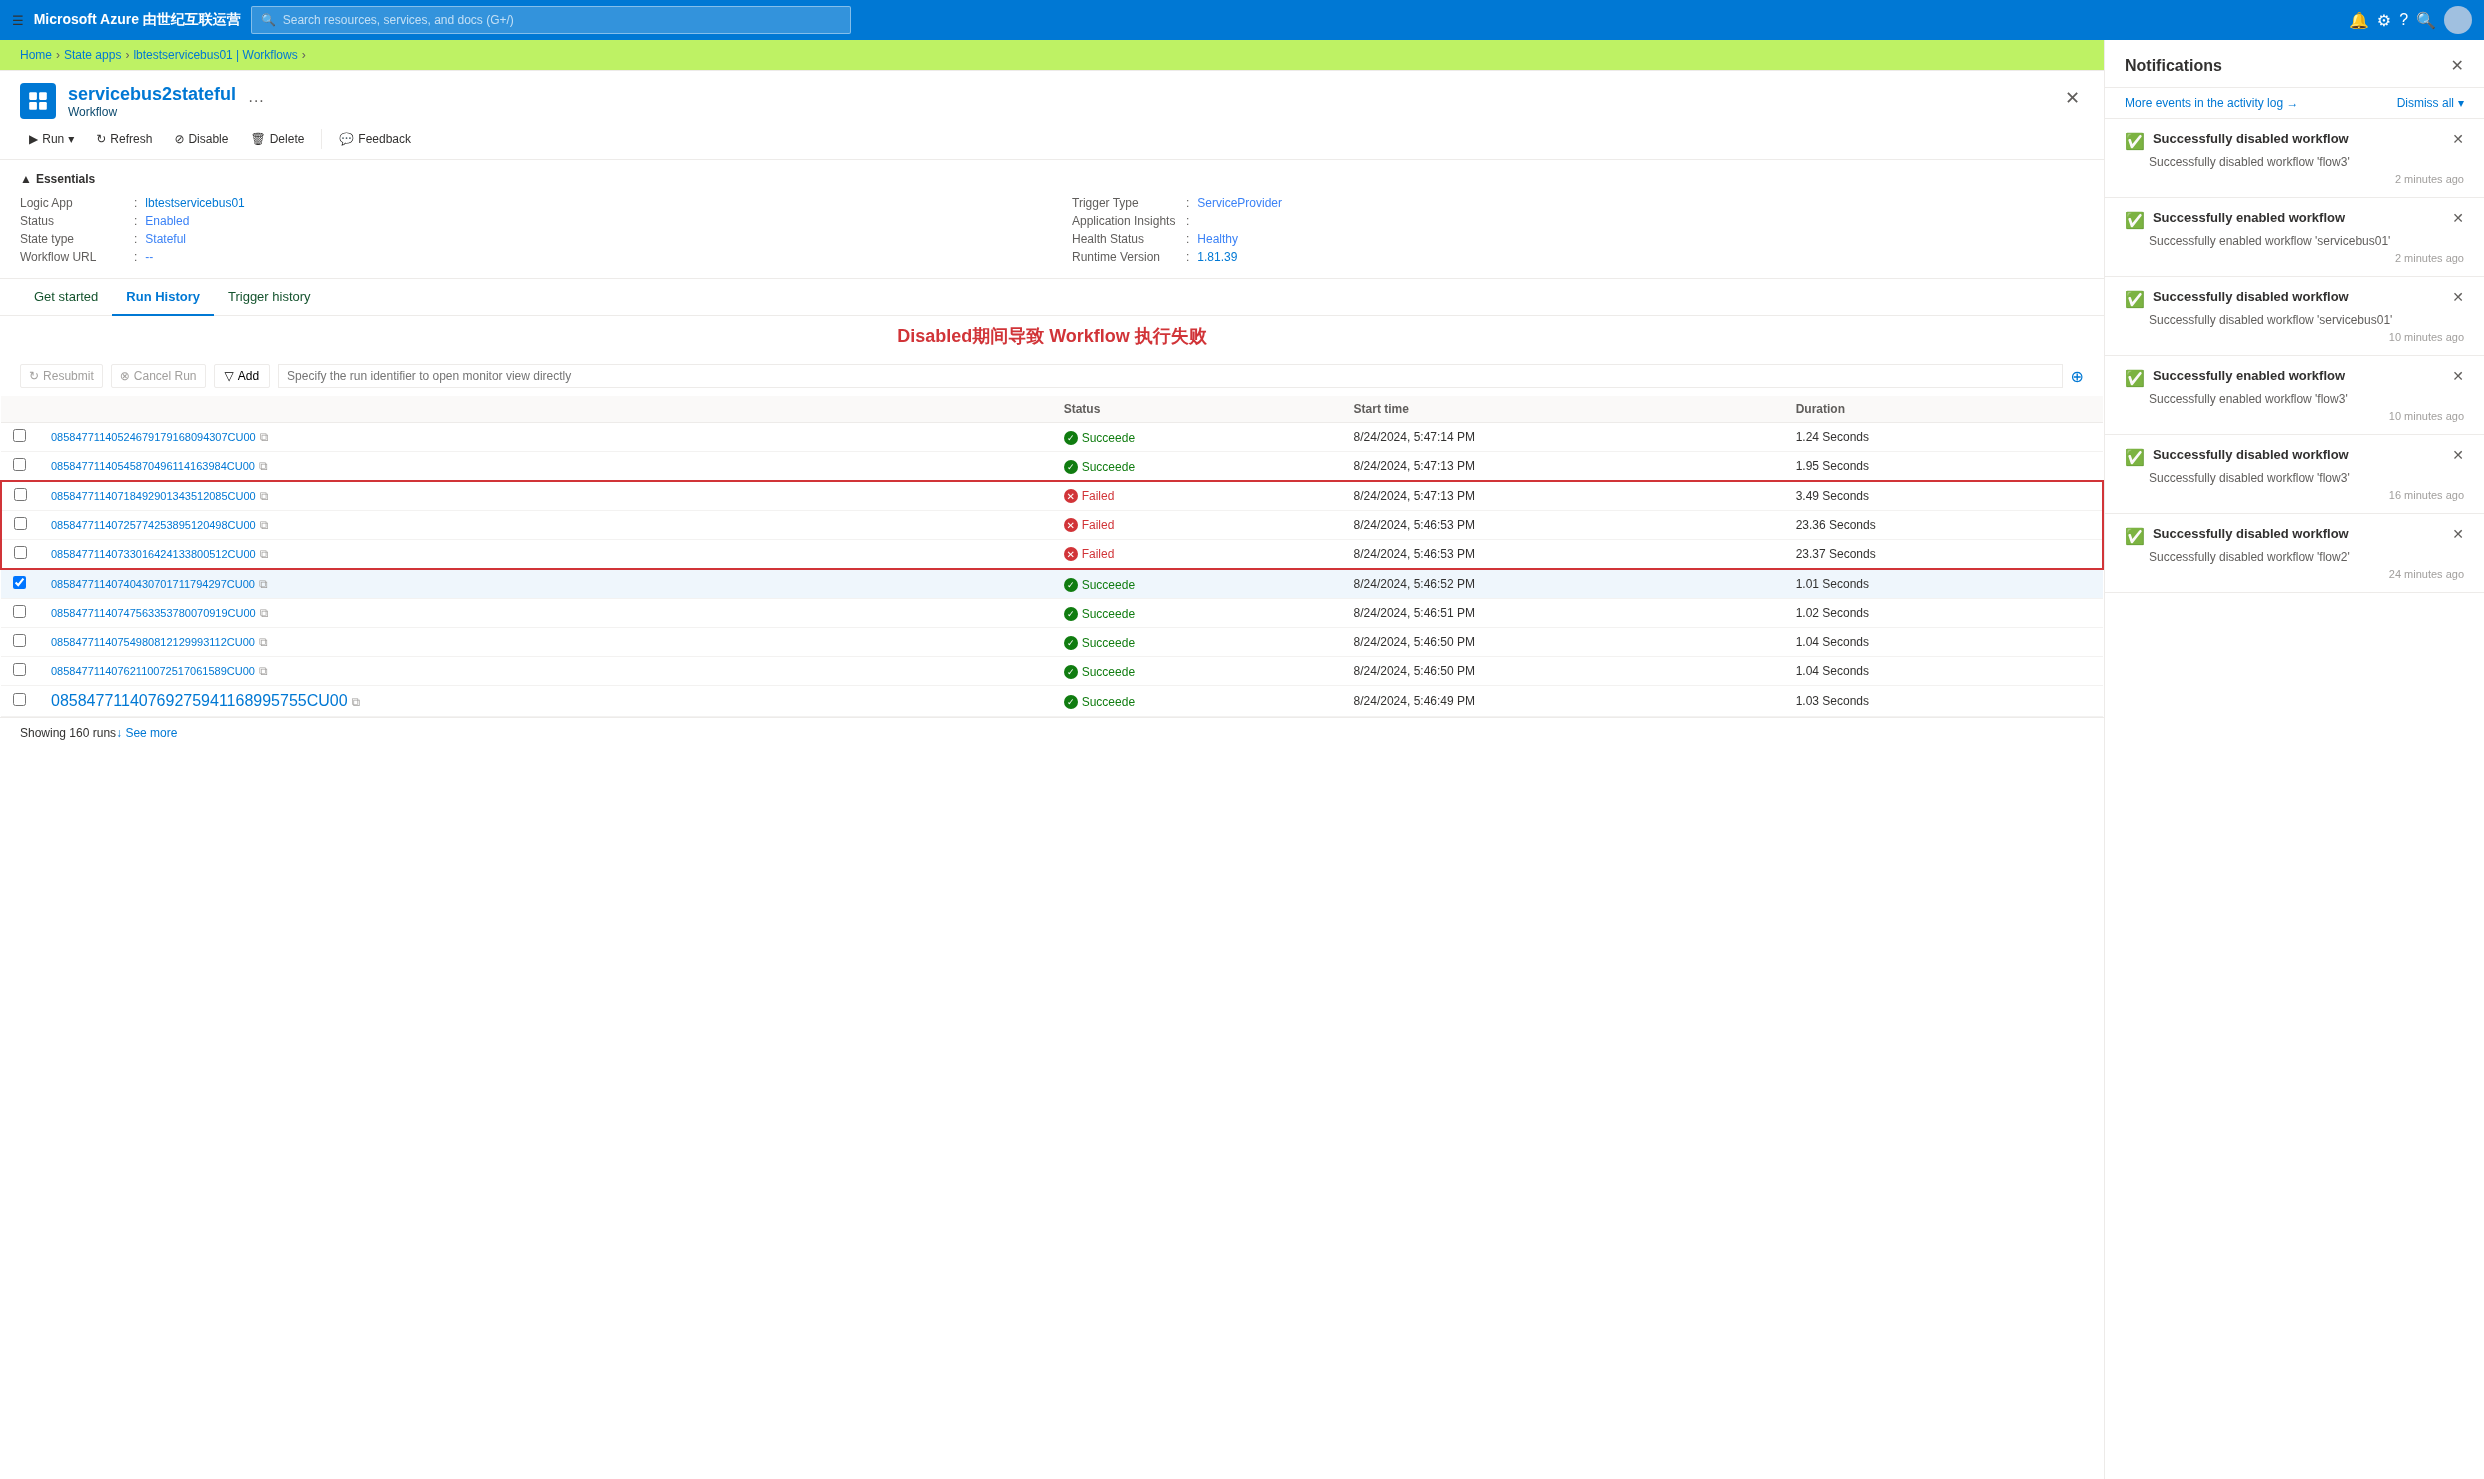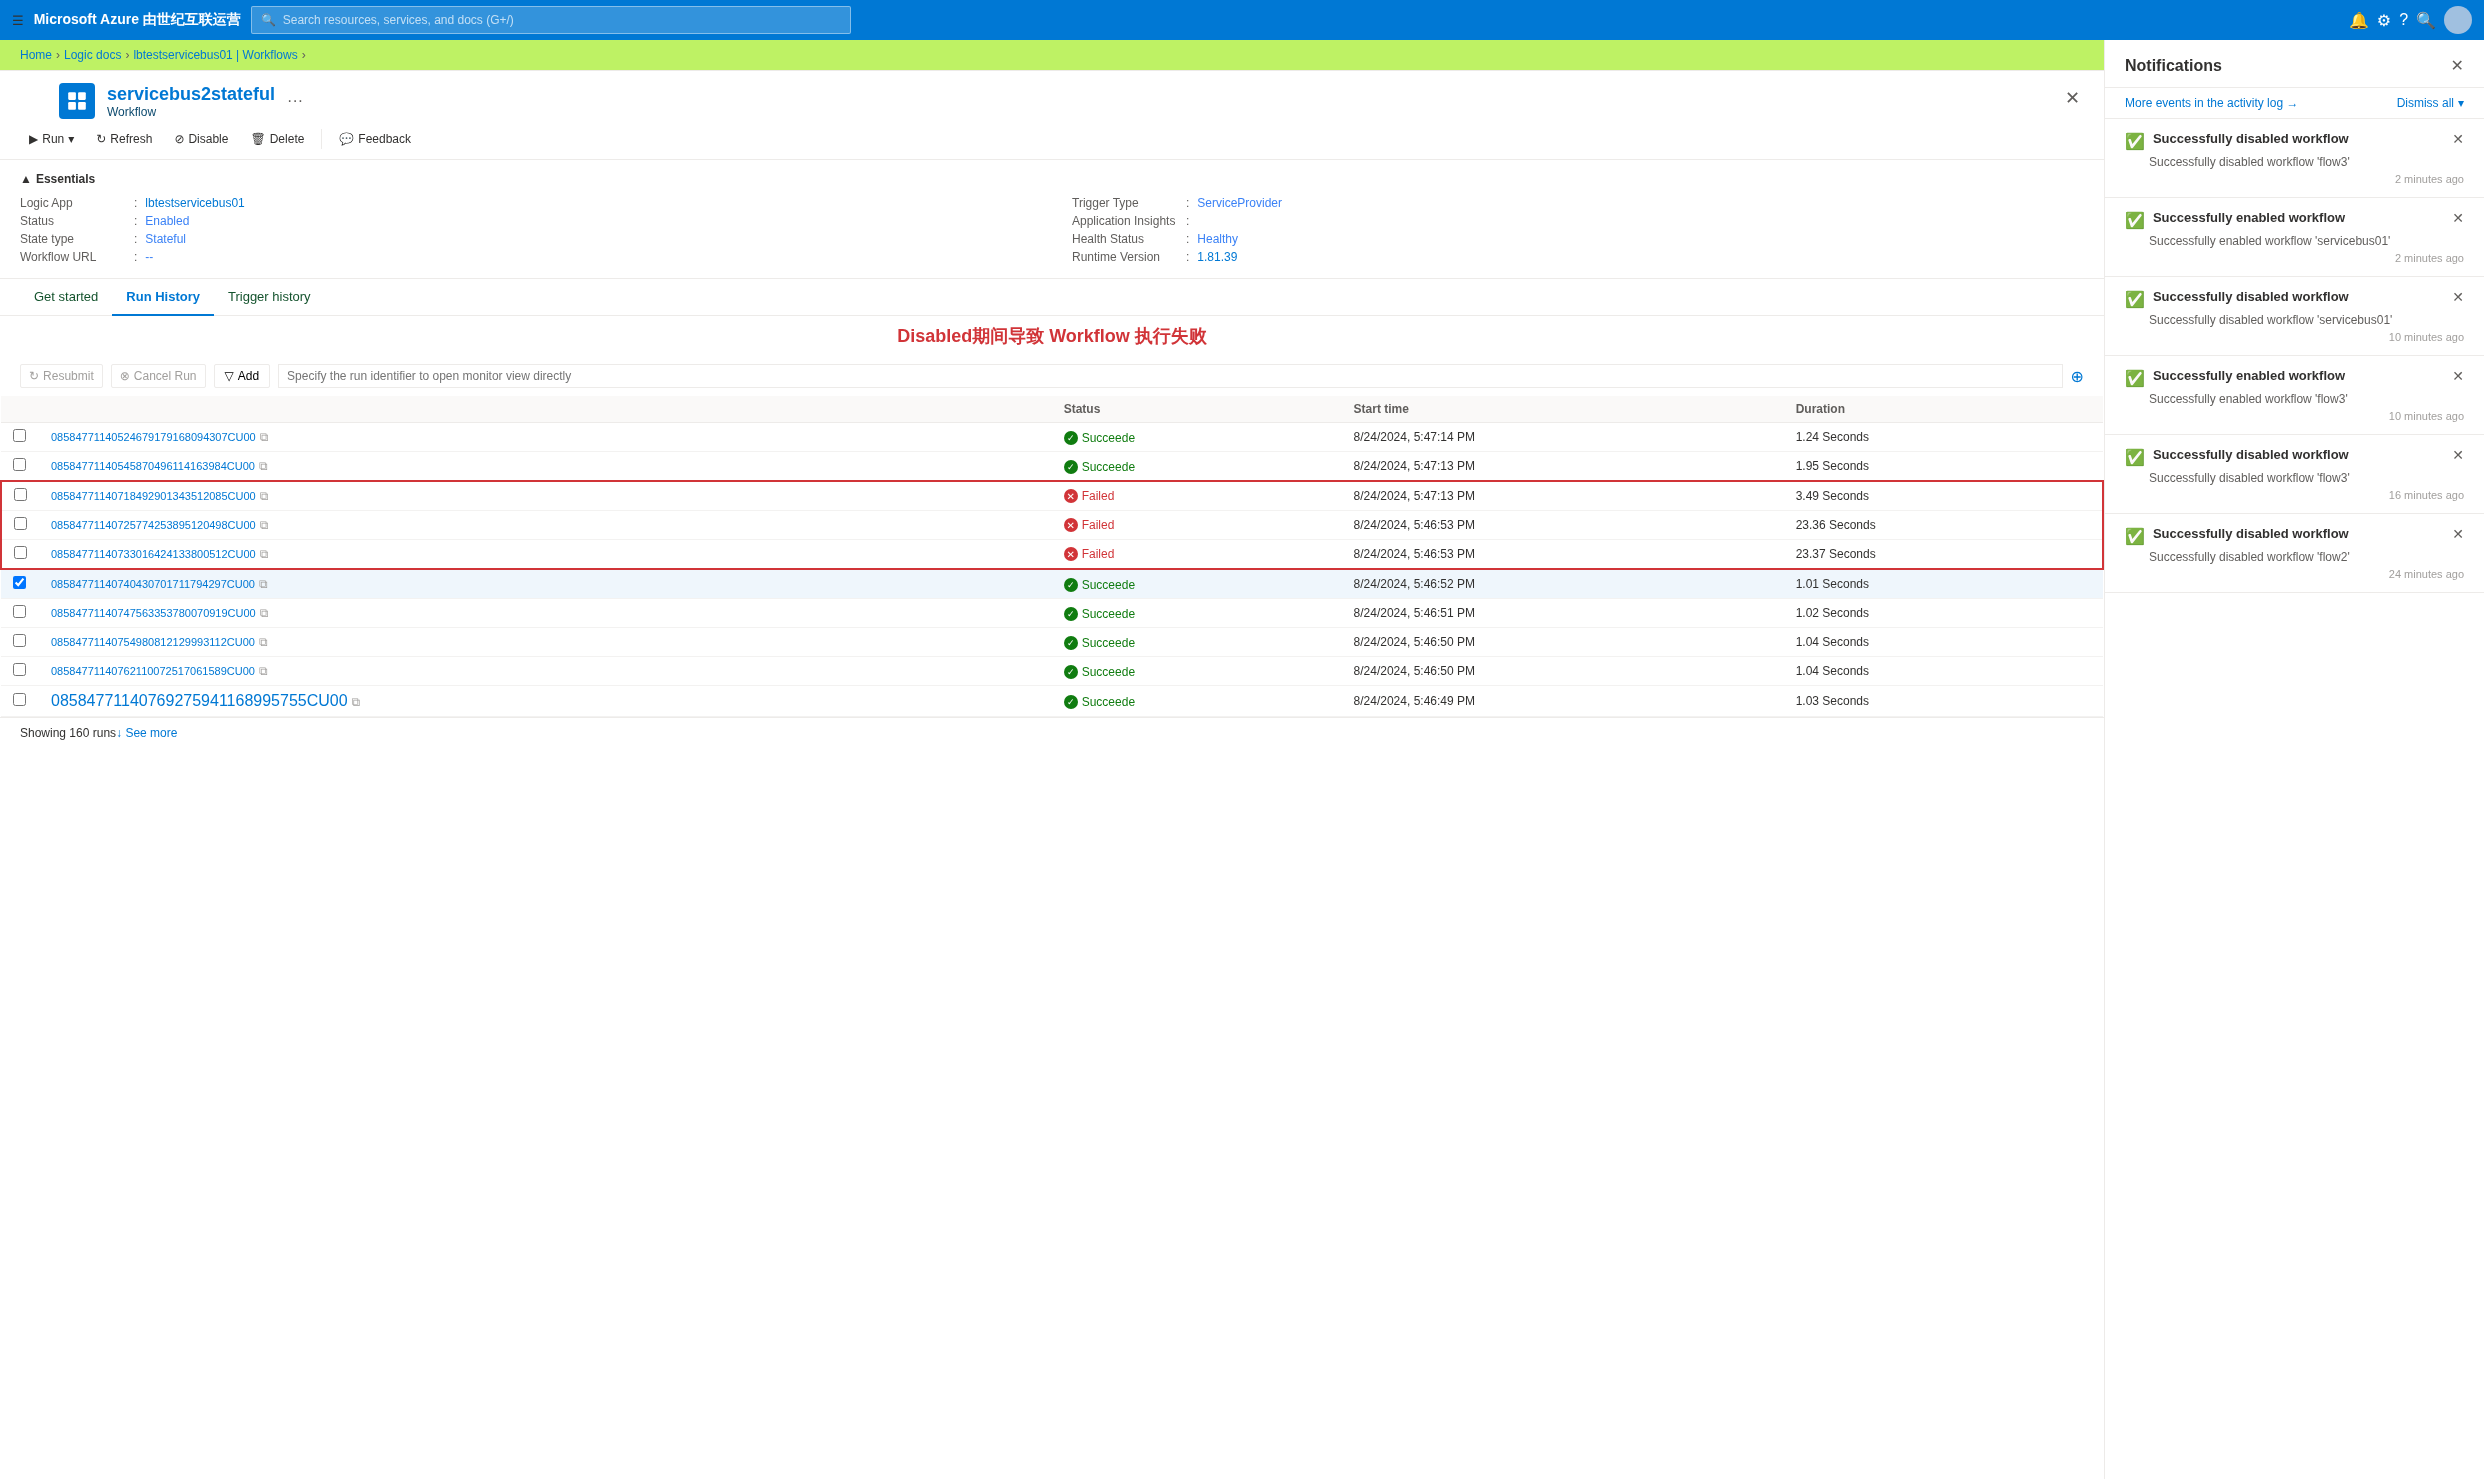--- a/index.html
+++ b/index.html
@@ -62,21 +62,21 @@
     }
     .breadcrumb span { color: #605e5c; }
 
     
     .page-header {
       padding: 12px 20px 0;
       display: flex;
       align-items: flex-start;
       justify-content: space-between;
     }
-    .page-header-left { display: flex; align-items: center; gap: 12px; margin-left: 39px; }
+    .page-header-left { display: flex; align-items: center; gap: 12px; }
     .page-icon { width: 36px; height: 36px; background: #0078d4; border-radius: 4px; display: flex; align-items: center; justify-content: center; }
     .page-icon svg { width: 22px; height: 22px; }
     .page-title-block h1 { font-size: 18px; font-weight: 600; color: #0078d4; }
     .page-title-block .subtitle { font-size: 12px; color: #0c4a6e; }
     .close-btn { cursor: pointer; font-size: 18px; color: #605e5c; padding: 4px; }
 
     
     .toolbar {
       padding: 8px 20px;
       display: flex;
@@ -272,21 +272,21 @@
   </div>
 </div>
 
 <div class="main-layout">
 
   <div class="left-panel">
 
     <div class="breadcrumb">
       <a style="color:#0078d4;text-decoration:none">Home</a>
       <span>›</span>
-      <a style="color:#0078d4;text-decoration:none">Logic docs</a>
+      <a style="color:#0078d4;text-decoration:none">State apps</a>
       <span>›</span>
       <a style="color:#0078d4;text-decoration:none">lbtestservicebus01 | Workflows</a>
       <span>›</span>
     </div>
 
     <div class="page-header">
       <div class="page-header-left">
         <div class="page-icon">
           <svg viewBox="0 0 20 20" fill="white" xmlns="http://www.w3.org/2000/svg">
             <rect x="2" y="2" width="7" height="7" rx="1"></rect>

